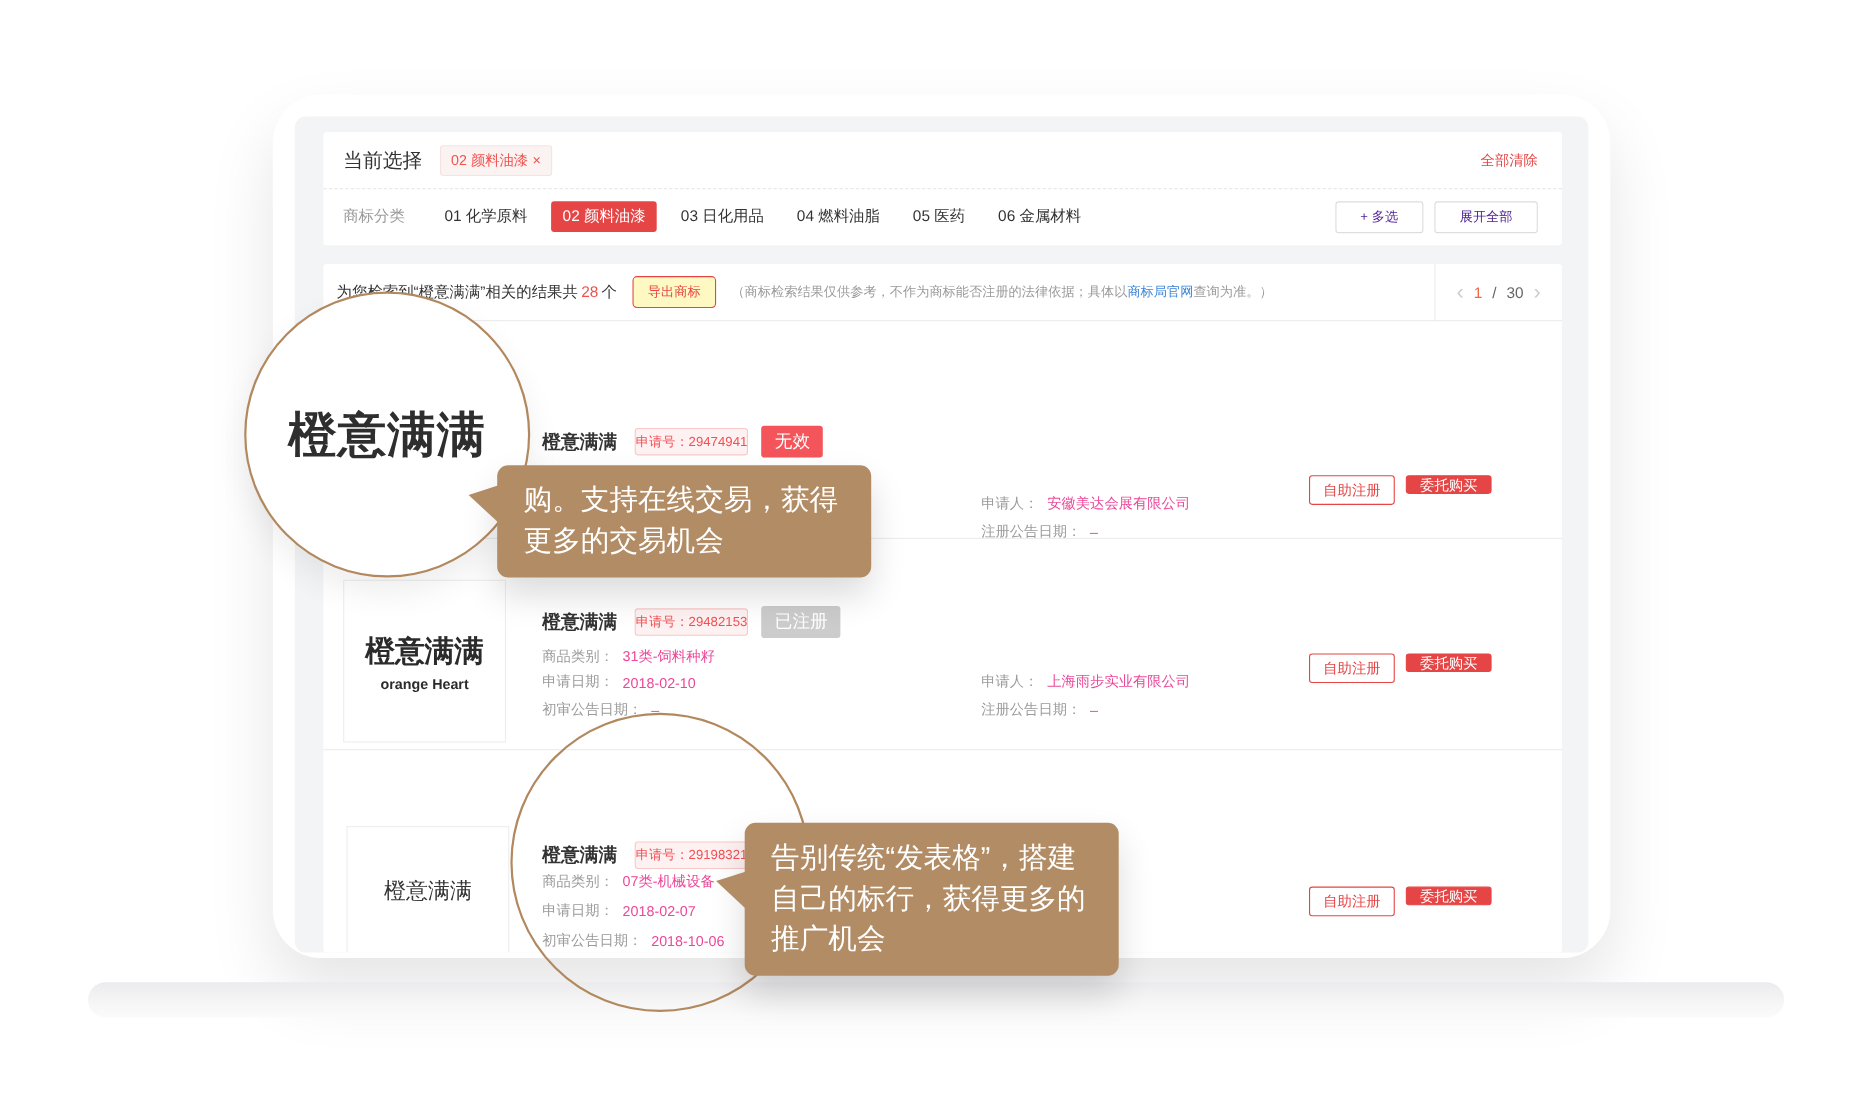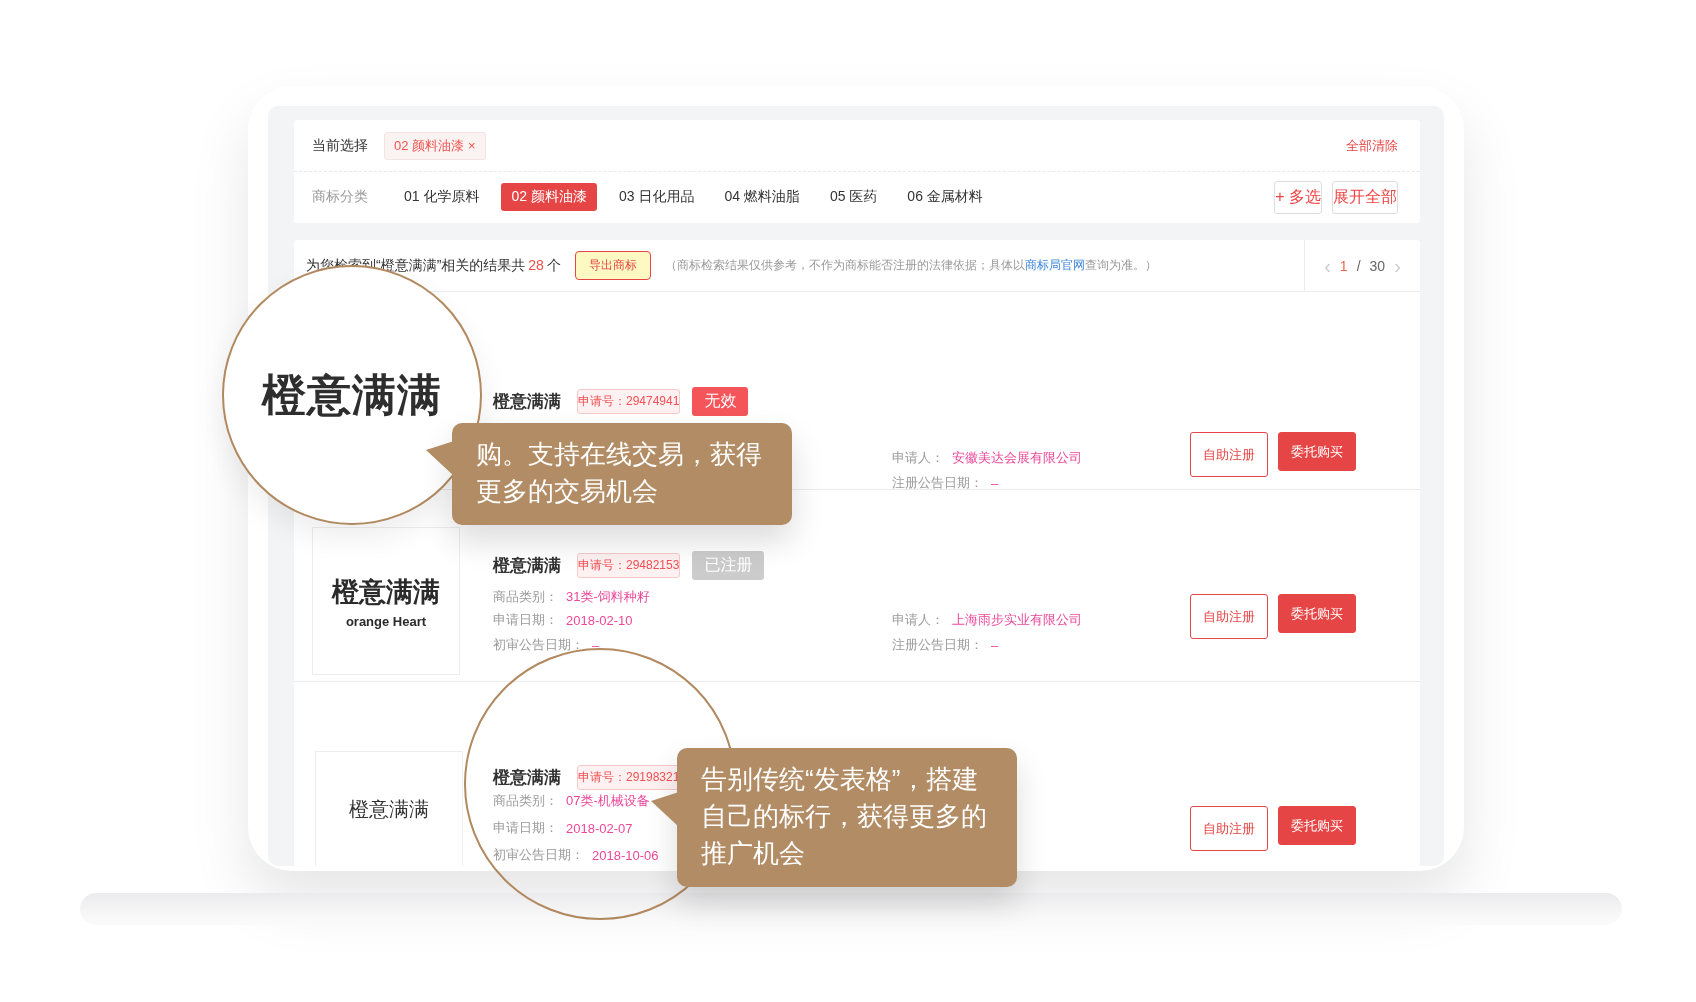--- a/index.html
+++ b/index.html
@@ -13,34 +13,34 @@
   .screen { position:absolute; left:268px; top:106px; width:1176px; height:760px;
             background:#f3f4f5; border-radius:10px; }
   .base   { position:absolute; left:80px; top:893px; width:1542px; height:32px;
             border-radius:16px; background:linear-gradient(180deg,#ebebed 0%,#f5f5f6 55%,#fbfbfb 100%); }
 
   
   .panel1 { position:absolute; left:294px; top:120px; width:1126px; height:103px;
             background:#fff; border-radius:3px; z-index:1; }
   .f-row1 { position:relative; height:52px; display:flex; align-items:center; padding:0 22px 0 18px;
             border-bottom:1px dashed #e9e9e9; }
-  .f-label { font-size:14px; color:#333; }
+  .f-label { font-size:18px; color:#333; }
   .sel-tag { margin-left:16px; display:inline-flex; align-items:center; gap:4px;
              background:#fbf2f2; border:1px solid #f3e3e3; border-radius:3px;
              padding:4px 9px; font-size:13px; color:#ef5350; cursor:pointer; }
   .sel-tag .x { color:#ef5350; font-size:13px; }
   .clear-all { margin-left:auto; font-size:13px; color:#e64545; cursor:pointer; }
   .f-row2 { position:relative; height:50px; display:flex; align-items:center; padding:0 22px 0 18px; }
   .cat-label { font-size:14px; color:#9a9a9a; margin-right:28px; }
   .cats { display:flex; align-items:center; gap:14px; }
   .cat { font-size:14px; color:#333; padding:5px 8px; cursor:pointer; white-space:nowrap; }
   .cat.active { background:#e64545; color:#fff; border-radius:3px; padding:5px 10px; }
   .f-btns { margin-left:auto; display:flex; gap:10px; }
-  .ghost-btn { font-size:16px; color:#ef4444; border:1px solid #ddd; border-radius:3px;
-               background:#fff; padding:5px 0; cursor:pointer; white-space:nowrap; }
+  .ghost-btn { font-size:12px; color:#4c1d95; border:1px solid #ddd; border-radius:3px;
+               background:#fff; padding:5px 22px; cursor:pointer; white-space:nowrap; }
 
   
   .panel2 { position:absolute; left:294px; top:240px; width:1126px; height:626px;
             background:#fff; border-radius:3px; overflow:hidden; z-index:1; }
   .r-head { position:relative; height:52px; display:flex; align-items:center;
             padding:0 0 0 12px; border-bottom:1px solid #ececec; }
   .r-text { font-size:14px; color:#333; white-space:nowrap; }
   .r-count { color:#f0504a; padding:0 3px; }
   .export-btn { margin-left:14px; font-size:12px; color:#e64545; border:1px solid #e64545;
                 border-radius:4px; background:#fef9c3; padding:5px 13px; cursor:pointer; white-space:nowrap; }
@@ -67,24 +67,24 @@
   .nm { font-size:17px; font-weight:bold; color:#333; }
   .app-tag { margin-left:16px; font-size:12px; color:#f25055; background:#fef1f1;
              border:1px solid #f7c9c9; border-radius:3px; padding:3px 0; }
   .badge { margin-left:12px; font-size:16px; color:#fff; border-radius:3px; padding:4px 12px; }
   .badge.invalid { background:#f4555b; }
   .badge.registered { background:#cccccc; }
   .lbl { font-size:13px; color:#9b9b9b; }
   .val { font-size:13px; color:#ec4899; margin-left:8px; }
   .col2 { position:absolute; left:399px; display:flex; align-items:center; white-space:nowrap; }
   .acts { position:absolute; left:896px; display:flex; gap:10px; }
-  .btn-outline { width:78px; height:45px; display:flex; align-items:center; justify-content:center;
+  .btn-outline { width:78px; height:27px; display:flex; align-items:center; justify-content:center;
                  font-size:13px; color:#e64545; border:1px solid #e64545; border-radius:3px;
                  background:#fff; cursor:pointer; }
-  .btn-solid { width:78px; height:39px; display:flex; align-items:center; justify-content:center;
+  .btn-solid { width:78px; height:17px; display:flex; align-items:center; justify-content:center;
                font-size:13px; color:#fff; background:#e64545; border:1px solid #e64545;
                border-radius:3px; cursor:pointer; }
 
   
   .circle1 { position:absolute; left:222px; top:265px; width:260px; height:260px; border-radius:50%;
              background:#fff; border:2px solid #b2895f; z-index:5;
              display:flex; align-items:center; justify-content:center;
              box-shadow:0 14px 30px rgba(0,0,0,.07); }
   .circle1 .big { font-size:44px; font-weight:600; color:#2e2e2e; letter-spacing:1px; }
   .circle2 { position:absolute; left:464px; top:648px; width:272px; height:272px; border-radius:50%;

